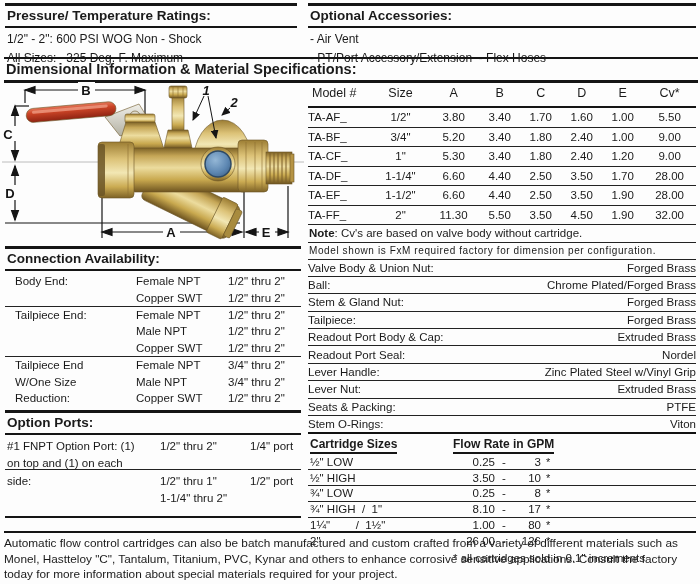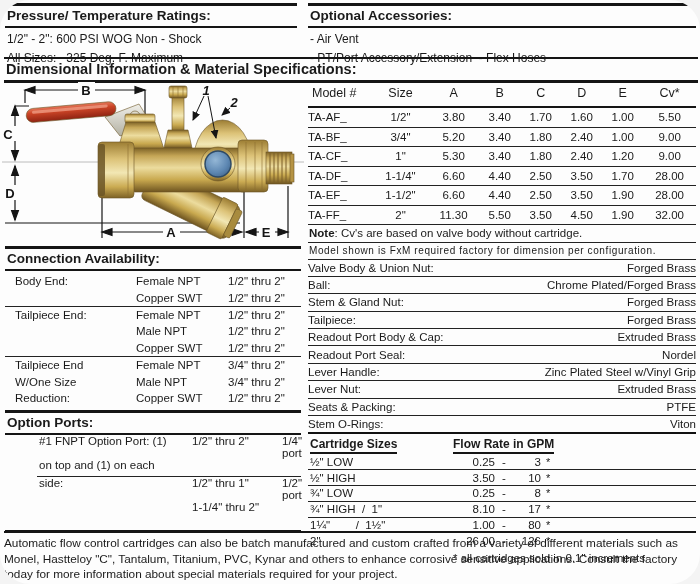--- a/index.html
+++ b/index.html
@@ -1,18 +1,18 @@
 <!DOCTYPE html>
 <html><head>
 <meta charset="utf-8">
 <style>
   html,body { margin:0; padding:0; background:#f4f4f4; }
   .sheet {
     position:relative; width:700px; height:584px; background:#fdfdfd;
-    font-family:"Liberation Sans", sans-serif; color:#1a1a1a; overflow:hidden;border-radius:30px;
+    font-family:"Liberation Sans", sans-serif; color:#1a1a1a; overflow:hidden;
   }
   
   .block-title {
     font-weight:bold; font-size:13.5px;
     border-top:3px solid #151515; border-bottom:2px solid #151515;
     padding:2px 2px 3px 2px;
   }
   .top-line { font-size:12px; padding:3.5px 2px 1.5px 2px; white-space:pre; }
 
   .top-left  { position:absolute; left:5px;   top:3px; width:292px; }
@@ -71,21 +71,21 @@
   
   .conn-block { position:absolute; left:5px; top:246px; width:296px; }
   .conn-rows  { padding-top:2px; }
   .conn-row { display:flex; align-items:center; height:16.4px; font-size:11.5px; }
   .conn-row.group-end { border-bottom:1.6px solid #222; }
   .conn-c1 { width:121px; flex:none; padding-left:2px;margin-left:8px; }
   .conn-c2 { width:92px; flex:none; }
   .conn-c3 { flex:1; }
 
   .opt-block { position:absolute; left:5px; top:410px; width:296px; border-bottom:2.5px solid #151515; padding-bottom:12px; }
-  .opt-row { display:flex; align-items:flex-start; min-height:17px; font-size:11.5px;margin-left:32px; }
+  .opt-row { display:flex; align-items:flex-end; min-height:17px; font-size:11.5px; }
   .opt-row.group-end { border-bottom:1.5px solid #222; }
   .opt-c1 { width:153px; flex:none; padding-left:2px; }
   .opt-c2 { width:90px; flex:none; white-space:pre; }
   .opt-c3 { flex:1; }
 
   
   .footer {
     position:absolute; left:4px; top:531px; width:692px;
     border-top:2.5px solid #151515; padding-top:3px;
     font-size:11.8px; line-height:15.6px;

